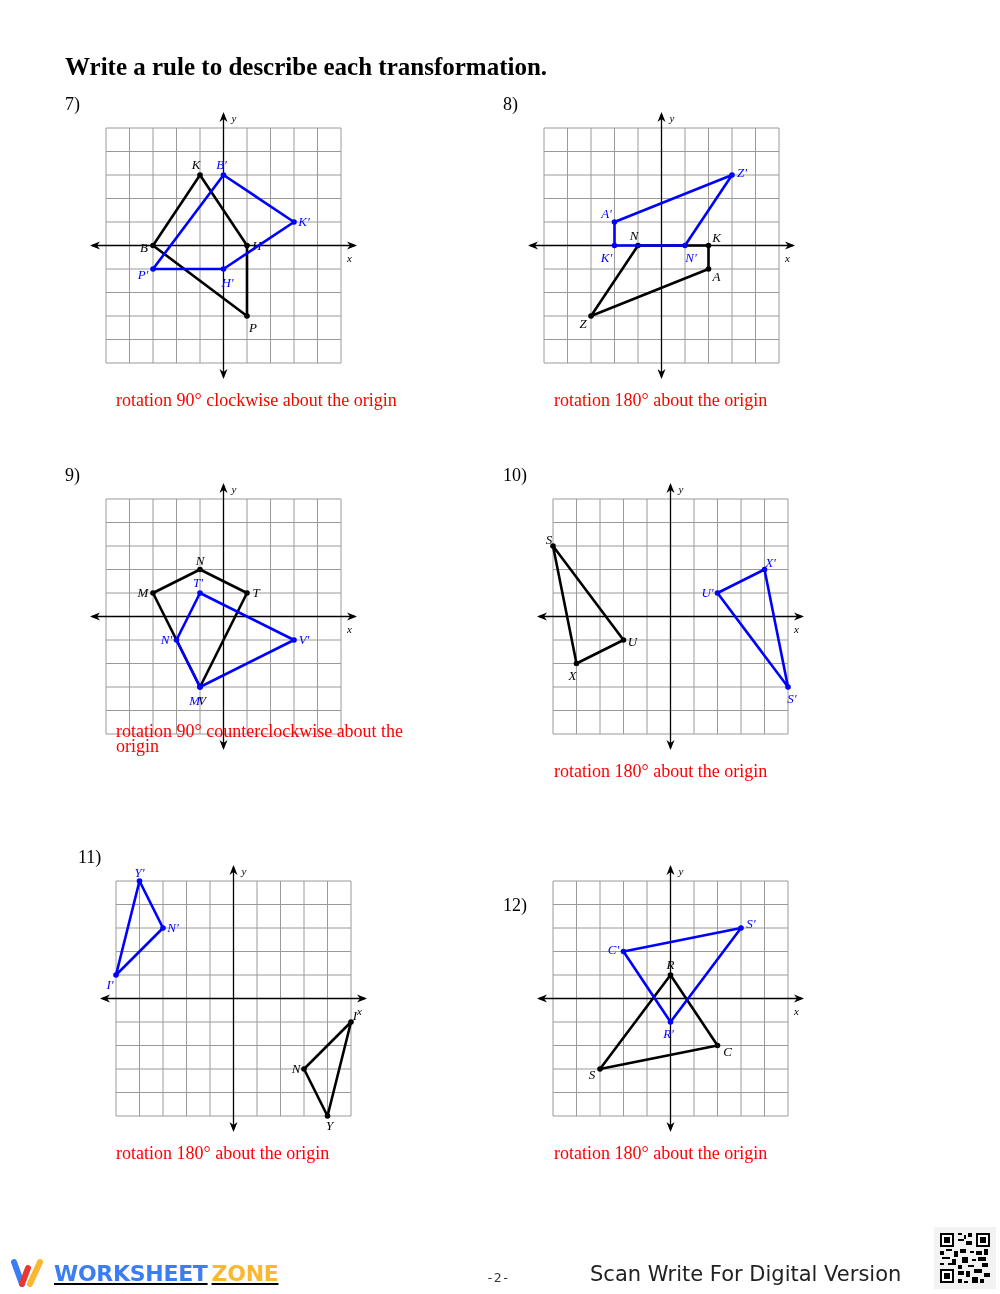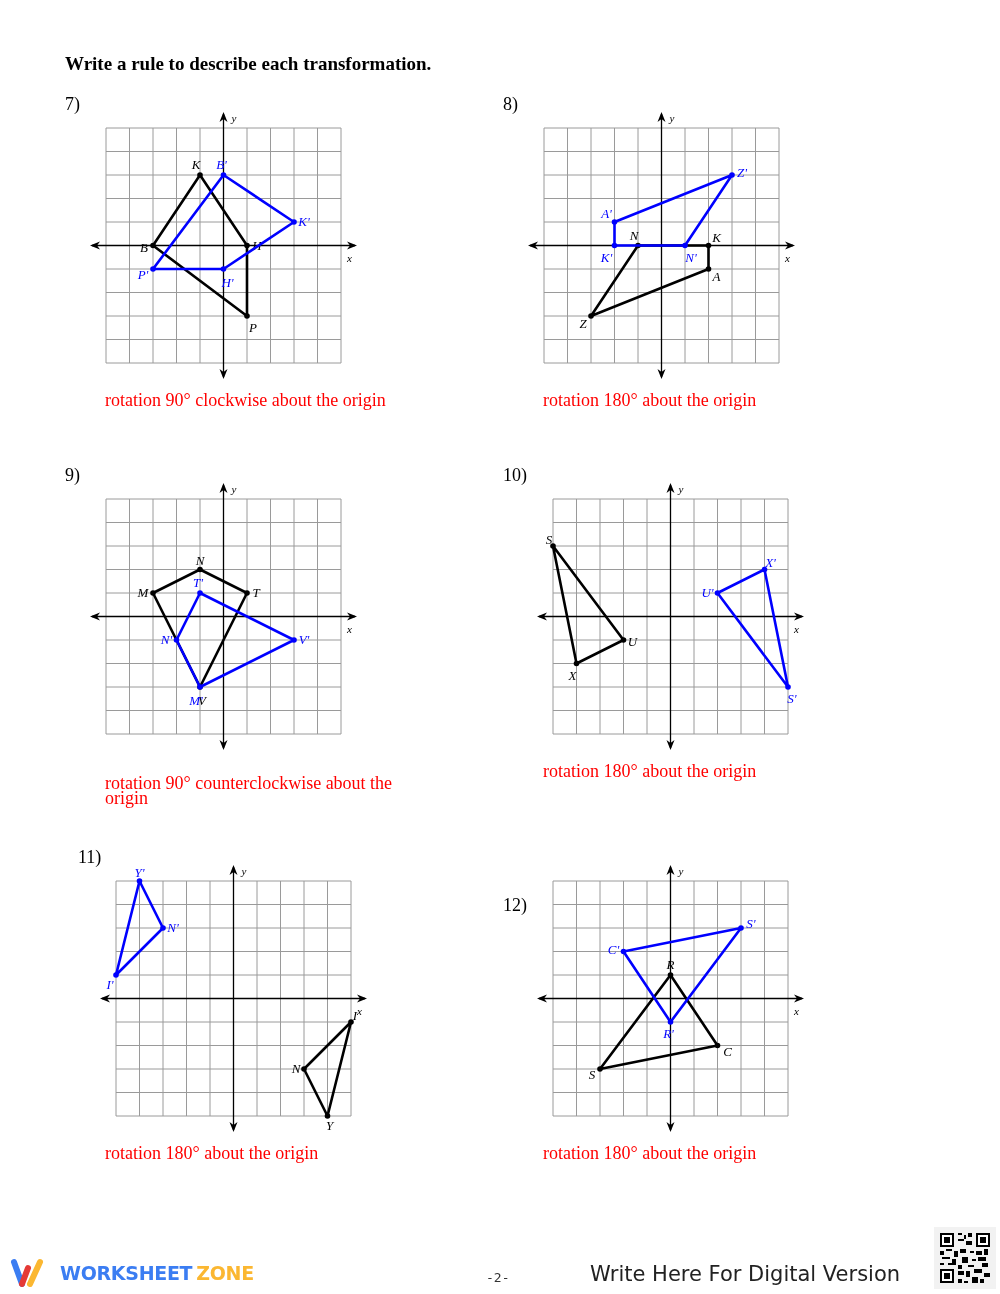--- a/index.html
+++ b/index.html
@@ -1,22 +1,22 @@
 <!DOCTYPE html>
 <html><head>
 <meta charset="utf-8">
 <style>
   html, body { margin: 0; padding: 0; background: #ffffff; }
   body { width: 1000px; height: 1294px; position: relative; overflow: hidden; font-family: "Liberation Serif", serif; color: #000; }
-  .instructions { position: absolute; left: 65px; top: 53px; font-size: 19px; font-weight: bold; font-family: "Liberation Serif", serif; }
+  .instructions { position: absolute; left: 65px; top: 53px; font-size: 25px; font-weight: bold; font-family: "Liberation Serif", serif; }
   .problem-num { position: absolute; font-size: 18px; font-family: "Liberation Serif", serif; }
   .graph { position: absolute; }
-  .answer { position: absolute; color: #ff0000; font-size: 18px; line-height: 15px; font-family: "Liberation Serif", serif; width: 330px; }
+  .answer { position: absolute; color: #ff0000; font-size: 18px; line-height: 15px; font-family: "Liberation Serif", serif; width: 330px; margin-left: 11px; }
   .footer-logo { position: absolute; left: 10px; top: 1258px; height: 30px; display: flex; align-items: center; }
-  .logo-text { font-family: "DejaVu Sans", sans-serif; font-weight: bold; font-size: 19px; letter-spacing: -0.3px; margin-left: 14px; }
+  .logo-text { font-family: "DejaVu Sans", sans-serif; font-weight: bold; font-size: 22px; letter-spacing: -0.3px; margin-left: 8px; text-decoration: underline; }
   .logo-text .w1 { color: #3b7df2; }
   .logo-text .w2 { color: #fbb731; margin-left: 4px; }
   .page-num { position: absolute; left: 486px; top: 1270px; font-size: 13px; font-family: "DejaVu Sans Mono", monospace; color: #333; }
   .scan-text { position: absolute; left: 590px; top: 1262px; font-size: 21px; font-family: "DejaVu Sans", sans-serif; color: #222; }
   .qr { position: absolute; left: 934px; top: 1227px; width: 62px; height: 62px; background: #f2f2f2; }
 </style>
 </head>
 <body>
 
 <div class="instructions">Write a rule to describe each transformation.</div>
@@ -170,21 +170,21 @@
       <polygon points="114,114 208,161 114,208 90.5,161" fill="none" stroke="#0000ff" stroke-width="2.6" stroke-linejoin="round"></polygon>
       <circle cx="114" cy="114" r="2.8" fill="#0000ff"></circle>
       <text x="112" y="108" text-anchor="middle" fill="#0000ff" font-family="Liberation Serif, serif" font-style="italic" font-size="13">T'</text>
       <circle cx="208" cy="161" r="2.8" fill="#0000ff"></circle>
       <text x="218" y="165" text-anchor="middle" fill="#0000ff" font-family="Liberation Serif, serif" font-style="italic" font-size="13">V'</text>
       <circle cx="114" cy="208" r="2.8" fill="#0000ff"></circle>
       <text x="110" y="226" text-anchor="middle" fill="#0000ff" font-family="Liberation Serif, serif" font-style="italic" font-size="13">M'</text>
       <circle cx="90.5" cy="161" r="2.8" fill="#0000ff"></circle>
       <text x="80.5" y="165" text-anchor="middle" fill="#0000ff" font-family="Liberation Serif, serif" font-style="italic" font-size="13">N'</text>
     </svg>
-    <div class="answer" style="left: 105px; top: 776px;">rotation 90° counterclockwise about the origin</div>
+    <div class="answer" style="left: 105px; top: 724px;">rotation 90° counterclockwise about the origin</div>
     <div class="problem-num" style="left: 503px; top: 465px;">10)</div>
     <svg class="graph" width="275" height="275" style="left: 533px; top: 479px;">
       <line x1="20" y1="20" x2="20" y2="255" stroke="#9a9a9a" stroke-width="1"></line>
       <line x1="43.5" y1="20" x2="43.5" y2="255" stroke="#9a9a9a" stroke-width="1"></line>
       <line x1="67" y1="20" x2="67" y2="255" stroke="#9a9a9a" stroke-width="1"></line>
       <line x1="90.5" y1="20" x2="90.5" y2="255" stroke="#9a9a9a" stroke-width="1"></line>
       <line x1="114" y1="20" x2="114" y2="255" stroke="#9a9a9a" stroke-width="1"></line>
       <line x1="137.5" y1="20" x2="137.5" y2="255" stroke="#9a9a9a" stroke-width="1"></line>
       <line x1="161" y1="20" x2="161" y2="255" stroke="#9a9a9a" stroke-width="1"></line>
       <line x1="184.5" y1="20" x2="184.5" y2="255" stroke="#9a9a9a" stroke-width="1"></line>
@@ -326,21 +326,21 @@
 
 <div class="footer-logo">
   <svg width="36" height="30" viewBox="0 0 36 30">
     <line x1="4" y1="4" x2="12" y2="26" stroke="#3b7df2" stroke-width="6" stroke-linecap="round"></line>
     <line x1="12" y1="26" x2="18" y2="10" stroke="#e53935" stroke-width="6" stroke-linecap="round"></line>
     <line x1="20" y1="26" x2="30" y2="4" stroke="#fbb731" stroke-width="6" stroke-linecap="round"></line>
   </svg>
   <span class="logo-text"><span class="w1">WORKSHEET</span><span class="w2">ZONE</span></span>
 </div>
 <div class="page-num">-2-</div>
-<div class="scan-text">Write Here For Digital Version</div>
+<div class="scan-text">Scan Write For Digital Version</div>
 <div class="qr">
   <svg width="62" height="62" viewBox="0 0 31 31">
     <rect x="3" y="3" width="7" height="7" fill="#000"></rect>
       <rect x="4" y="4" width="5" height="5" fill="#fff"></rect>
       <rect x="5" y="5" width="3" height="3" fill="#000"></rect>
     <rect x="21" y="3" width="7" height="7" fill="#000"></rect>
       <rect x="22" y="4" width="5" height="5" fill="#fff"></rect>
       <rect x="23" y="5" width="3" height="3" fill="#000"></rect>
     <rect x="3" y="21" width="7" height="7" fill="#000"></rect>
       <rect x="4" y="22" width="5" height="5" fill="#fff"></rect>

